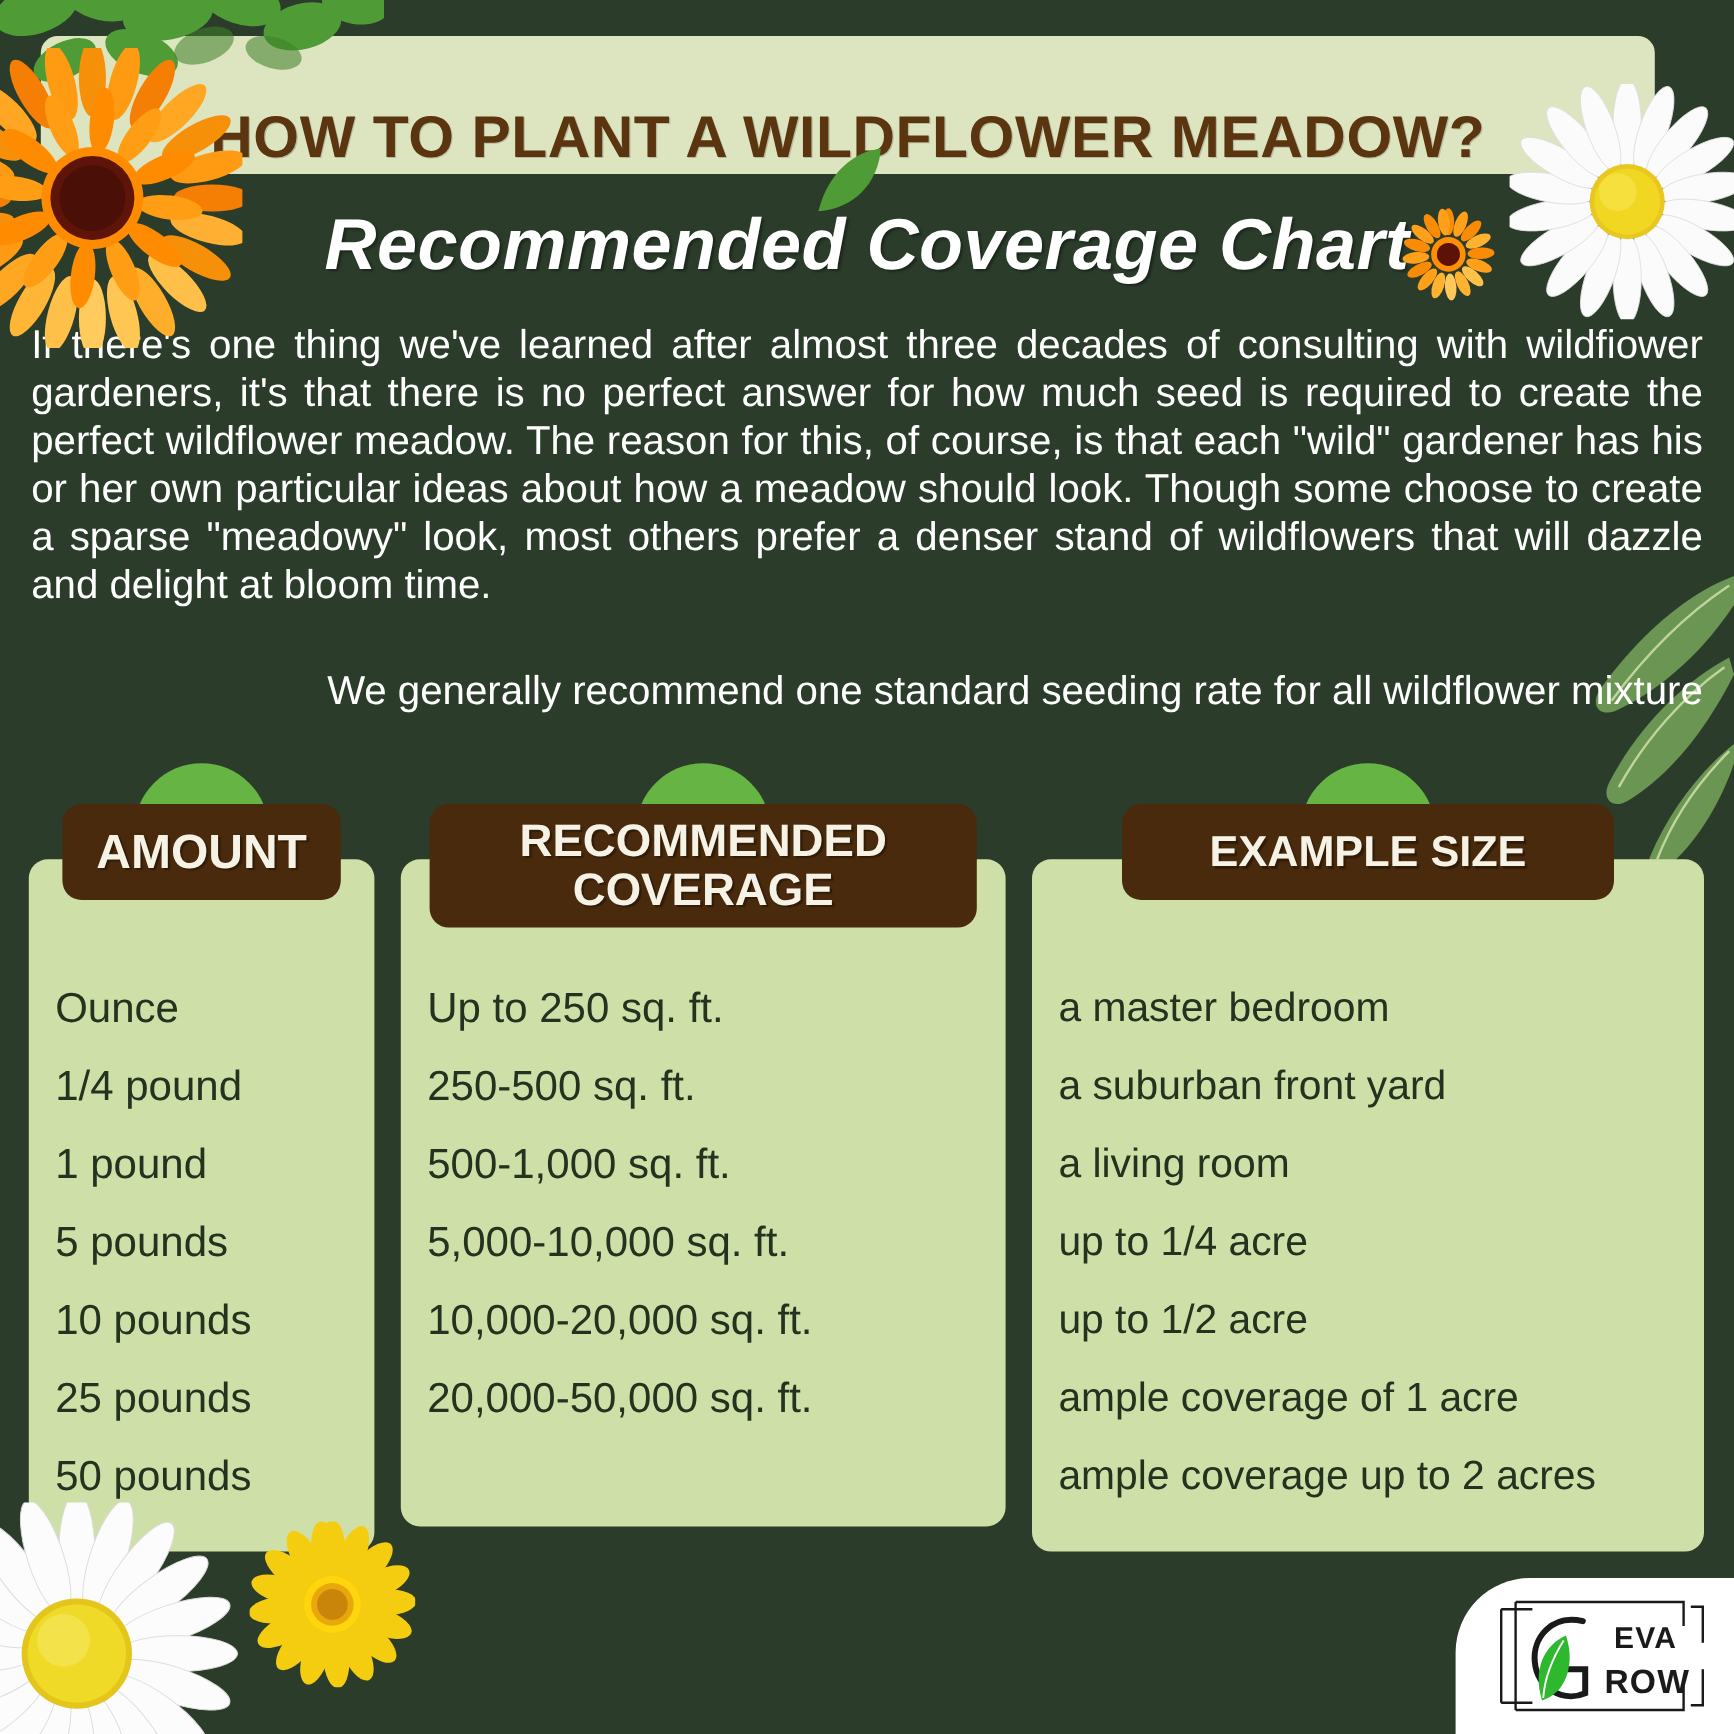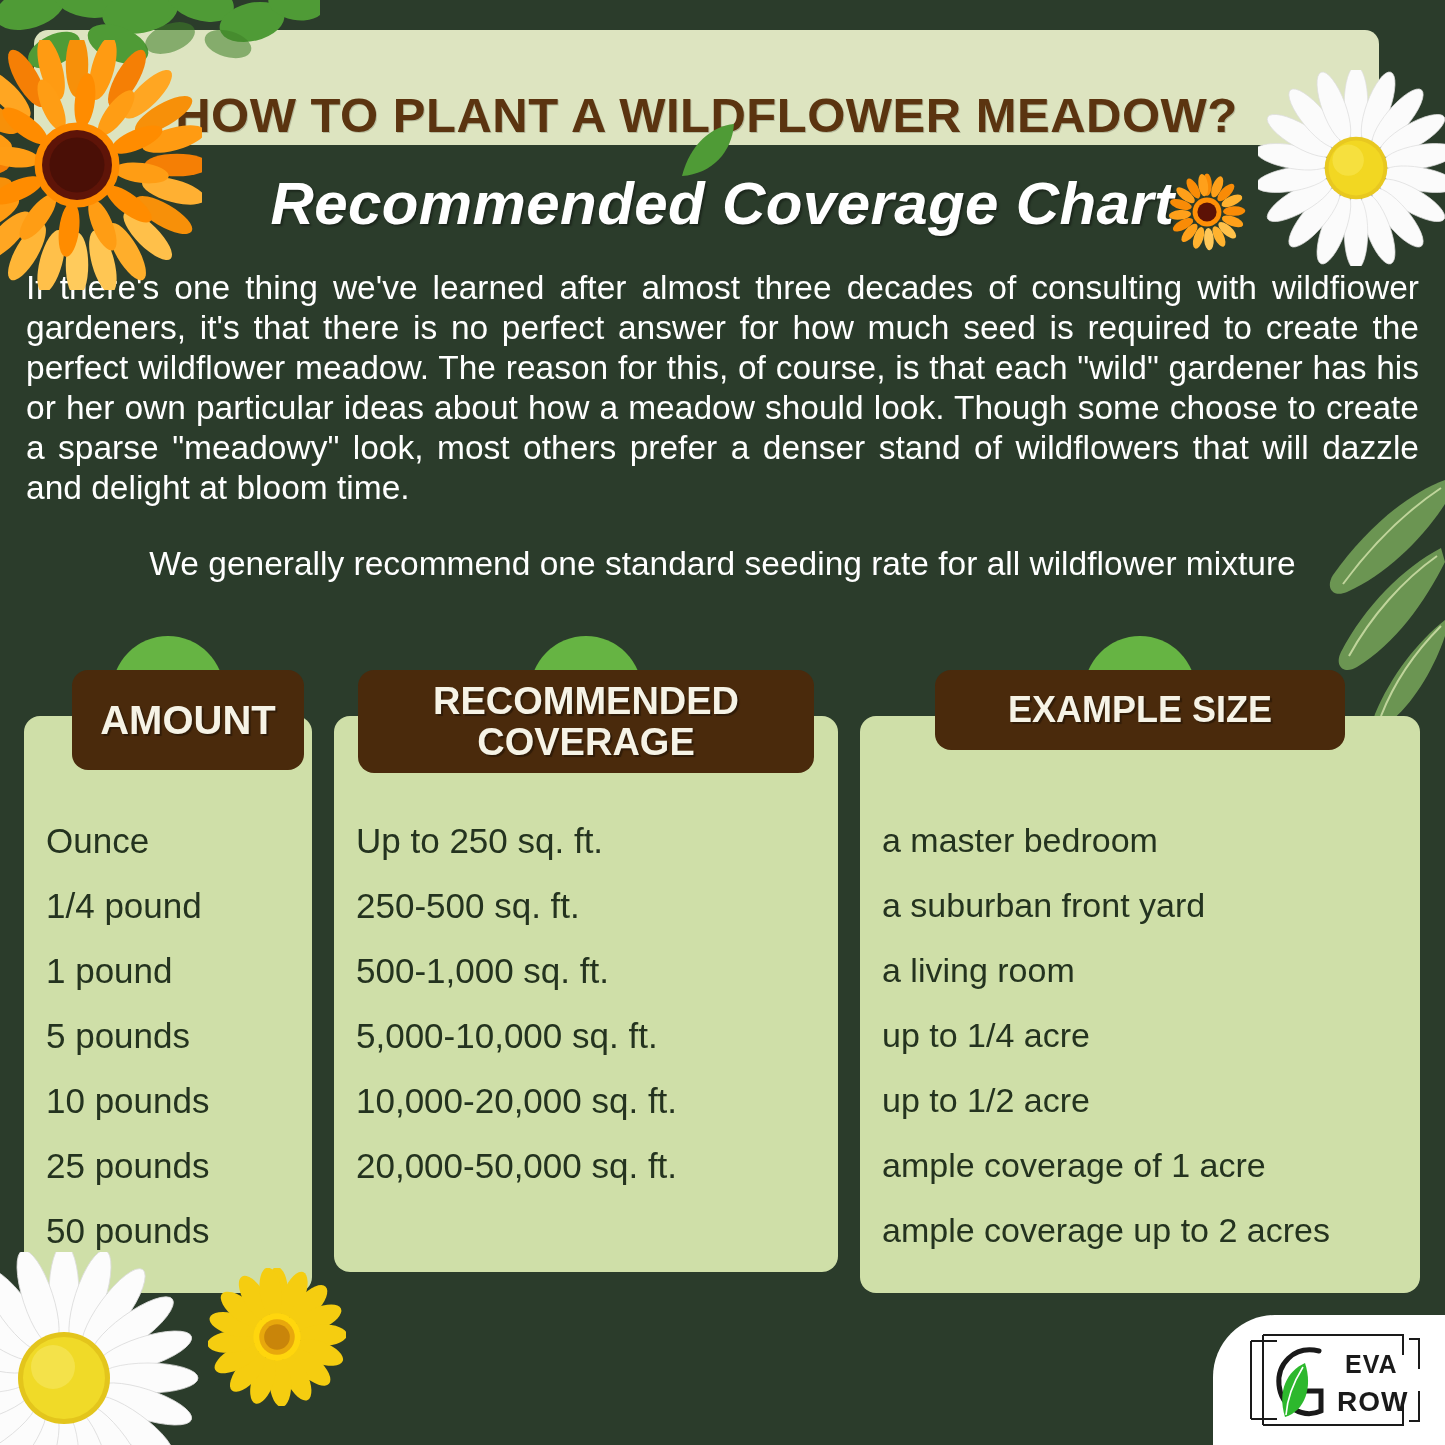--- a/index.html
+++ b/index.html
@@ -92,22 +92,22 @@
     z-index: 4;
   }
   .para {
     color: #ffffff;
     font-size: 33.5px;
     line-height: 40px;
     text-align: justify;
     font-family: "Liberation Sans", sans-serif;
   }
   .para.last {
-    text-align: center;
-    margin-top: 36px;
+    text-align: right;
+    margin-top: 49px;
   }
 
   
   .table-zone {
     position: absolute;
     left: 0; right: 0;
     top: 636px;
     height: 640px;
     z-index: 4;
   }
@@ -145,21 +145,21 @@
     font-weight: bold;
     text-align: center;
     z-index: 3;
     display: flex;
     align-items: center;
     justify-content: center;
     line-height: 1.06;
     text-shadow: 2px 2px 1px rgba(0,0,0,0.35);
     padding: 0 16px;
   }
-  .col-amount   .col-head { width: 232px; height: 100px;  font-size: 40px; margin-left: 20px; }
+  .col-amount   .col-head { width: 232px; height: 80px;  font-size: 40px; }
   .col-coverage .col-head { width: 456px; height: 103px; font-size: 38px; }
   .col-example  .col-head { width: 410px; height: 80px;  font-size: 36px; }
 
   
   .card {
     position: absolute;
     top: 80px;
     left: 0;
     width: 100%;
     background: #cfdfa8;

